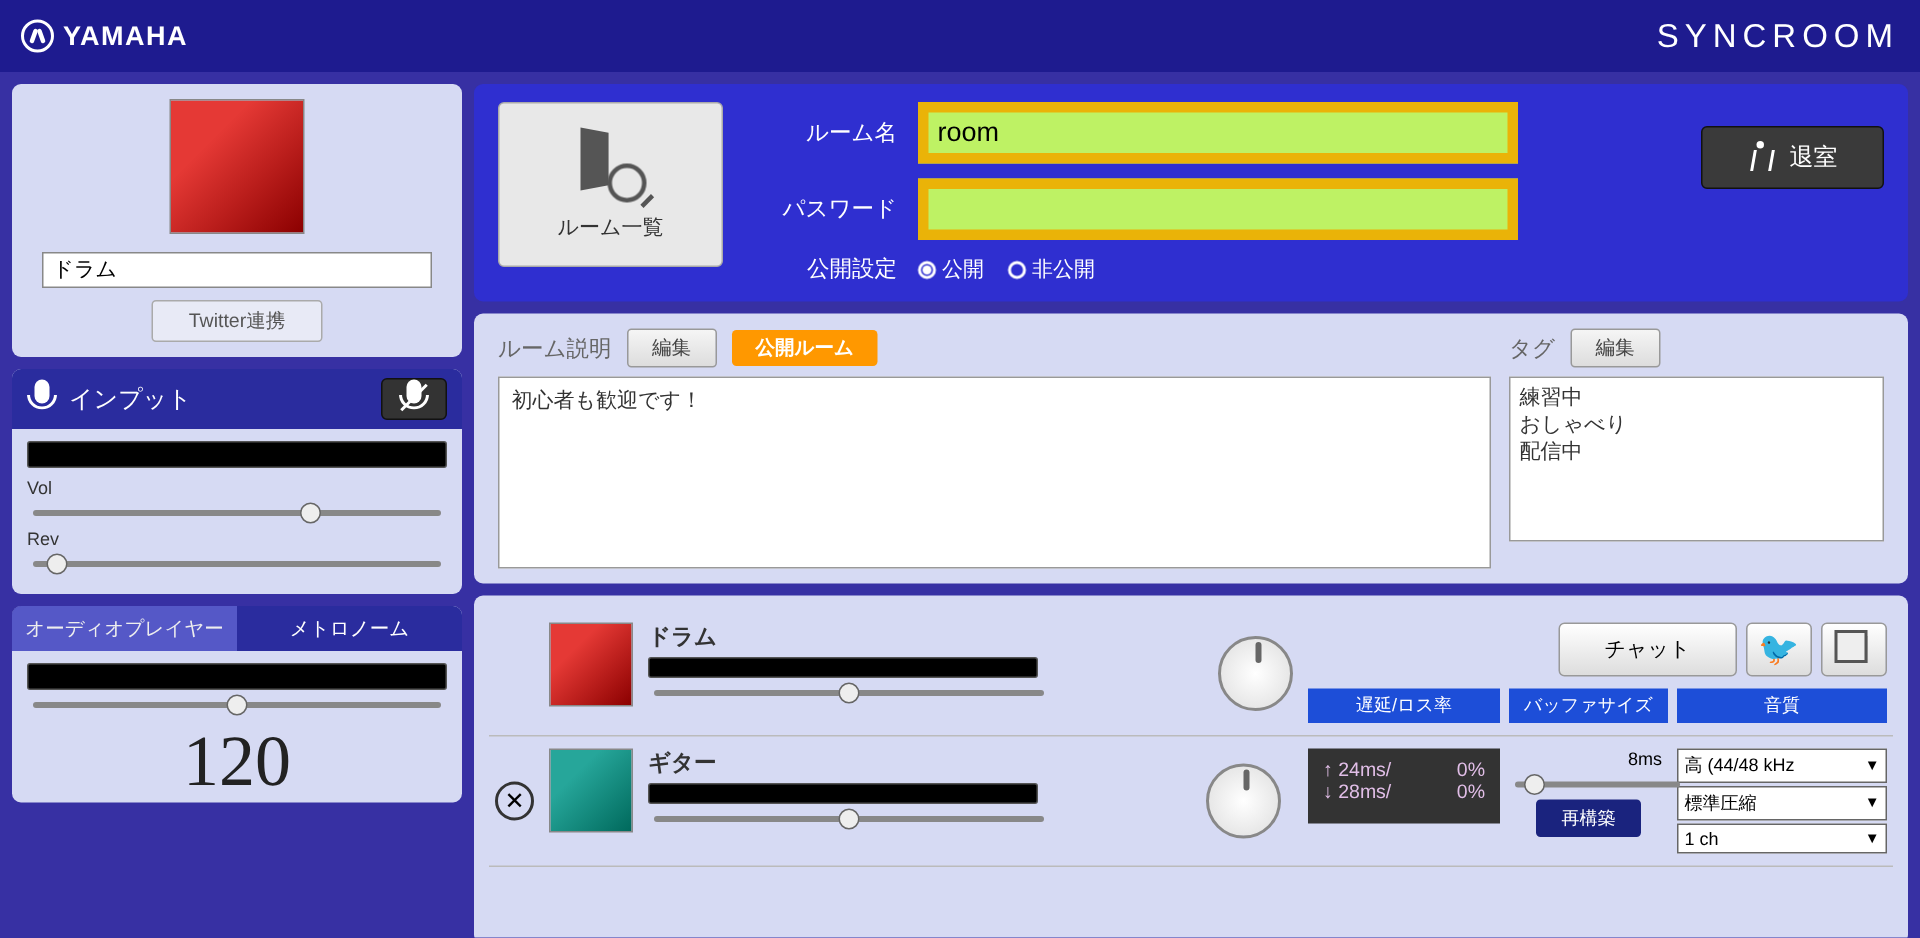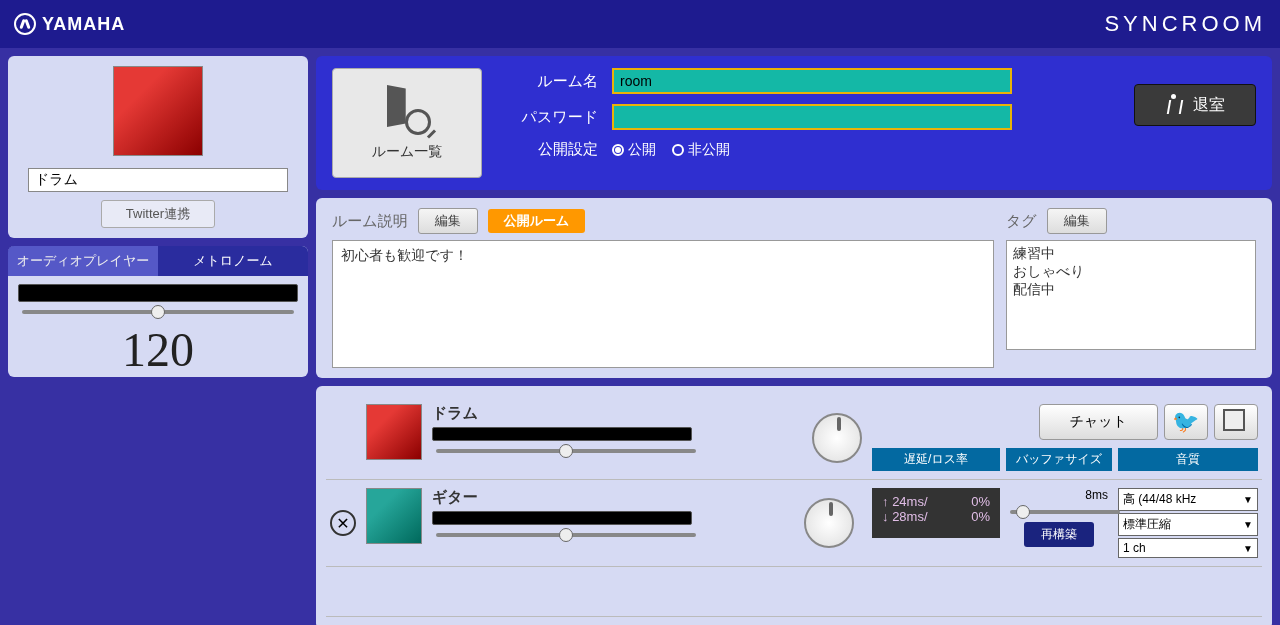--- a/index.html
+++ b/index.html
@@ -48,21 +48,21 @@
 .room-setup { background:#2f2fd0; border-radius:6px; padding:12px 16px; display:flex; gap:16px; align-items:flex-start;}
 .room-list-btn { background:#e8e8e8; border:1px solid #aaa; border-radius:4px; width:150px; height:110px; display:flex; flex-direction:column; align-items:center; justify-content:center; cursor:pointer; font-size:14px; color:#333;}
 .door-icon { width:40px; height:50px; position:relative; margin-bottom:8px;}
 .door-icon::before{content:"";position:absolute;width:24px;height:42px;background:#555;left:0;top:0; transform:perspective(40px) rotateY(20deg); transform-origin:left;}
 .door-icon::after{content:"";position:absolute;width:20px;height:20px;border:3px solid #555;border-radius:50%;right:-4px;bottom:0;}
 .mag-handle{position:absolute;width:3px;height:10px;background:#555;transform:rotate(45deg);right:-6px;bottom:-4px;}
 
 .room-fields { flex:1; display:flex; flex-direction:column; gap:10px;}
 .field-row { display:flex; align-items:center; gap:14px; color:#fff; font-size:15px;}
 .field-label { width:100px; text-align:right;}
-.text-input { flex:0 0 400px; border:2px solid #eab308; padding:3px 6px; font-size:14px; background:#14b8a6;}
+.text-input { flex:0 0 400px; border:7px solid #eab308; padding:3px 6px; font-size:18px; background:#bef264;}
 .radio-group { display:flex; gap:16px; color:#fff; font-size:14px;}
 .radio-opt { display:flex; align-items:center; gap:4px; cursor:pointer;}
 .radio-dot{width:12px;height:12px;border:2px solid #fff;border-radius:50%;display:inline-block;position:relative;}
 .radio-dot.checked::after{content:"";position:absolute;width:6px;height:6px;background:#fff;border-radius:50%;left:1px;top:1px;}
 
 .leave-btn { background:#3a3a3a; color:#fff; border:1px solid #111; border-radius:4px; padding:10px 30px; font-size:16px; display:flex; align-items:center; gap:12px; cursor:pointer; height:42px; margin-left:auto; align-self:flex-start; margin-top:16px;}
 .walk-icon{width:16px;height:22px;position:relative;}
 .walk-icon::before{content:"";position:absolute;width:5px;height:5px;background:#fff;border-radius:50%;left:6px;top:0;}
 .walk-icon::after{content:"";position:absolute;width:10px;height:14px;border-left:2px solid #fff;border-right:2px solid #fff;left:3px;top:6px;transform:skewX(-10deg);}
 
@@ -86,21 +86,21 @@
 .knob::after{content:"";position:absolute;width:4px;height:14px;background:#666;left:23px;top:2px;border-radius:2px;}
 
 .action-btns{display:flex;gap:6px; margin-left:auto;}
 .icon-btn{background:linear-gradient(#fff,#ddd);border:1px solid #999;border-radius:4px;width:44px;height:36px;display:flex;align-items:center;justify-content:center;cursor:pointer;}
 .twitter-icon{color:#1da1f2;font-size:22px;}
 .copy-icon{width:18px;height:18px;border:2px solid #555;position:relative;}
 .copy-icon::after{content:"";position:absolute;width:18px;height:18px;border:2px solid #555;left:-6px;top:-6px;background:#eee;}
 
 .stats-block{display:flex;gap:6px;align-items:flex-start;}
 .stat-col{display:flex;flex-direction:column;gap:4px;}
-.stat-header{background:#0369a1;color:#fff;font-size:12px;text-align:center;padding:3px 8px;width:100%;}
+.stat-header{background:#1d4ed8;color:#fff;font-size:12px;text-align:center;padding:3px 8px;width:100%;}
 .latency-box{background:#333;color:#e1bee7;font-size:13px;padding:6px 10px;width:128px;height:50px;}
 .latency-box div{display:flex;justify-content:space-between;}
 .buffer-box{width:106px;}
 .buffer-val{text-align:right;font-size:12px;padding:0 4px;}
 .rebuild-btn{background:#1a237e;color:#fff;border:none;border-radius:3px;padding:4px 10px;font-size:12px;cursor:pointer;width:70px;align-self:center;}
 .quality-box{width:140px;display:flex;flex-direction:column;gap:2px;}
 .dropdown{background:#fff;border:1px solid #666;font-size:12px;padding:2px 4px;display:flex;justify-content:space-between;align-items:center;cursor:pointer;}
 .dropdown::after{content:"▼";font-size:10px;}
 
 .chat-btn{background:linear-gradient(#fff,#ddd);border:1px solid #999;border-radius:4px;padding:8px 30px;font-size:14px;cursor:pointer;}
@@ -119,20 +119,46 @@
 </div>
 
 <div class="main">
   <div class="sidebar">
     <div class="panel profile-panel">
       <div class="avatar-big avatar-red"></div>
       <input class="name-input" value="ドラム" style="">
       <button class="btn-light">Twitter連携</button>
     </div>
 
+    <div class="panel">
+      <div class="input-header">
+        <div class="input-header-left">
+          <span class="mic-icon"></span>
+          <span>インプット</span>
+        </div>
+        <div class="mute-btn">
+          <span class="mic-icon">
+              <span class="muted-slash"></span>
+            </span>
+        </div>
+      </div>
+      <div class="meter"></div>
+      <div class="slider-row">
+        <div class="slider-label">Vol</div>
+        <div class="slider-track">
+            <div class="slider-thumb" style="left:68%"></div>
+          </div>
+      </div>
+      <div class="slider-row">
+        <div class="slider-label">Rev</div>
+        <div class="slider-track">
+            <div class="slider-thumb" style="left:6%"></div>
+          </div>
+      </div>
+    </div>
 
     <div class="panel" style="padding-bottom:0;">
       <div class="tabs">
         <div class="tab inactive">オーディオプレイヤー</div>
         <div class="tab">メトロノーム</div>
       </div>
       <div class="meter"></div>
       <div class="slider-track">
           <div class="slider-thumb" style="left:50%"></div>
         </div>

